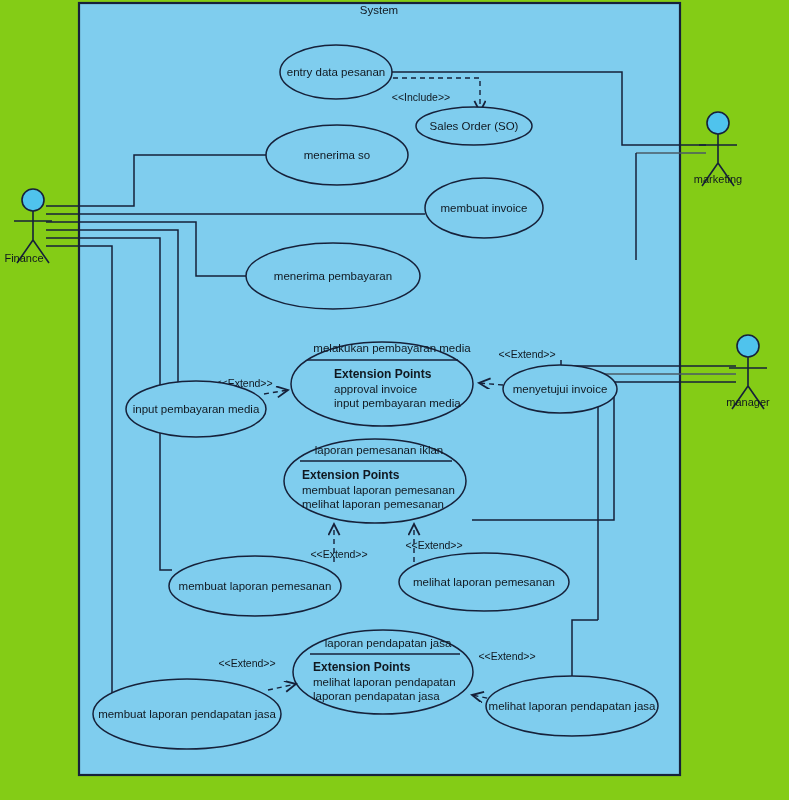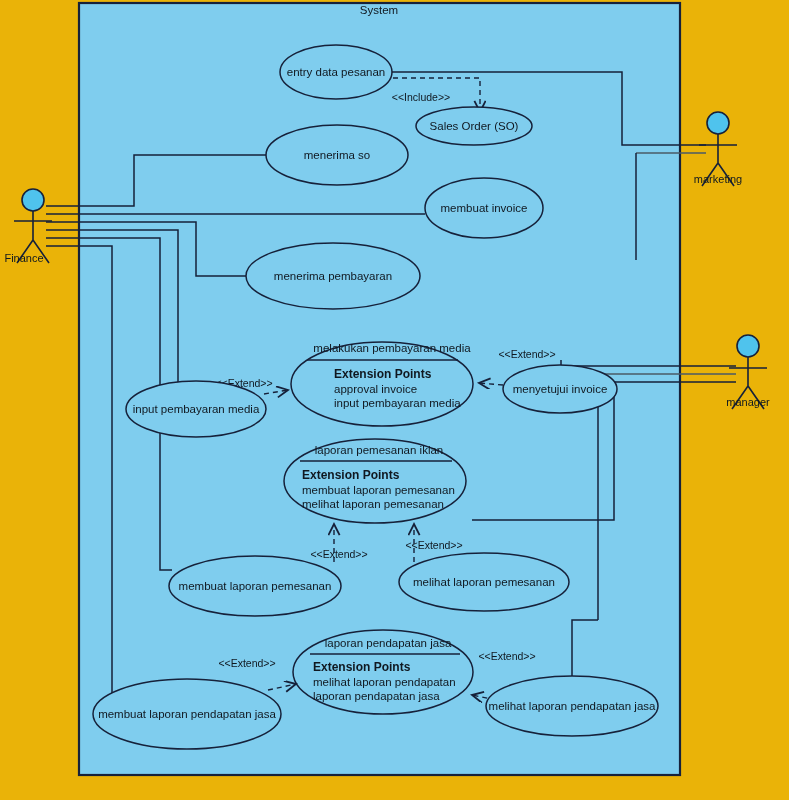--- a/index.html
+++ b/index.html
@@ -8,21 +8,21 @@
     padding: 0;
     background: #ffffff;
   }
   body {
     font-family: "Liberation Sans", sans-serif;
   }
   #canvas {
     position: relative;
     width: 789px;
     height: 800px;
-    background: #eab308;
+    background: #84cc16;
     overflow: hidden;
   }
   svg.diagram {
     position: absolute;
     top: 0;
     left: 0;
     width: 789px;
     height: 800px;
   }
   .sys-fill       { fill: #7FCDEE; stroke: #16213a; stroke-width: 2.2; }

